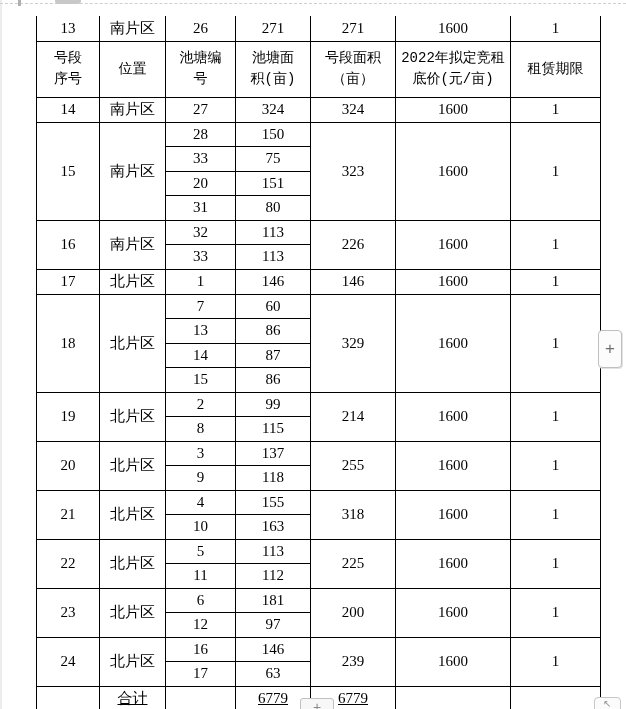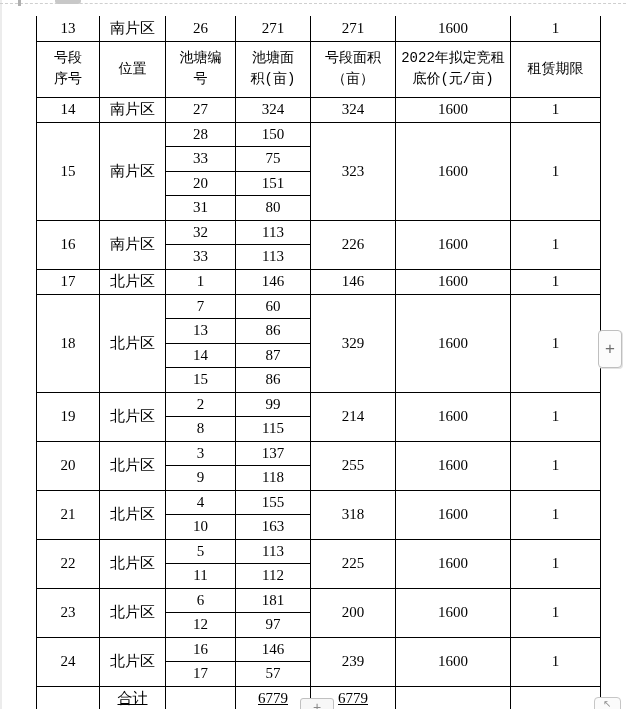--- a/index.html
+++ b/index.html
@@ -254,21 +254,21 @@
         <td rowspan="2">24</td>
         <td rowspan="2">北片区</td>
         <td>16</td>
         <td>146</td>
         <td rowspan="2">239</td>
         <td rowspan="2">1600</td>
         <td rowspan="2">1</td>
       </tr>
       <tr class="subrow">
         <td>17</td>
-        <td>57</td>
+        <td>63</td>
       </tr>
       <tr class="total">
         <td></td>
         <td>合计</td>
         <td></td>
         <td>6779</td>
         <td>6779</td>
         <td></td>
         <td></td>
       </tr>

